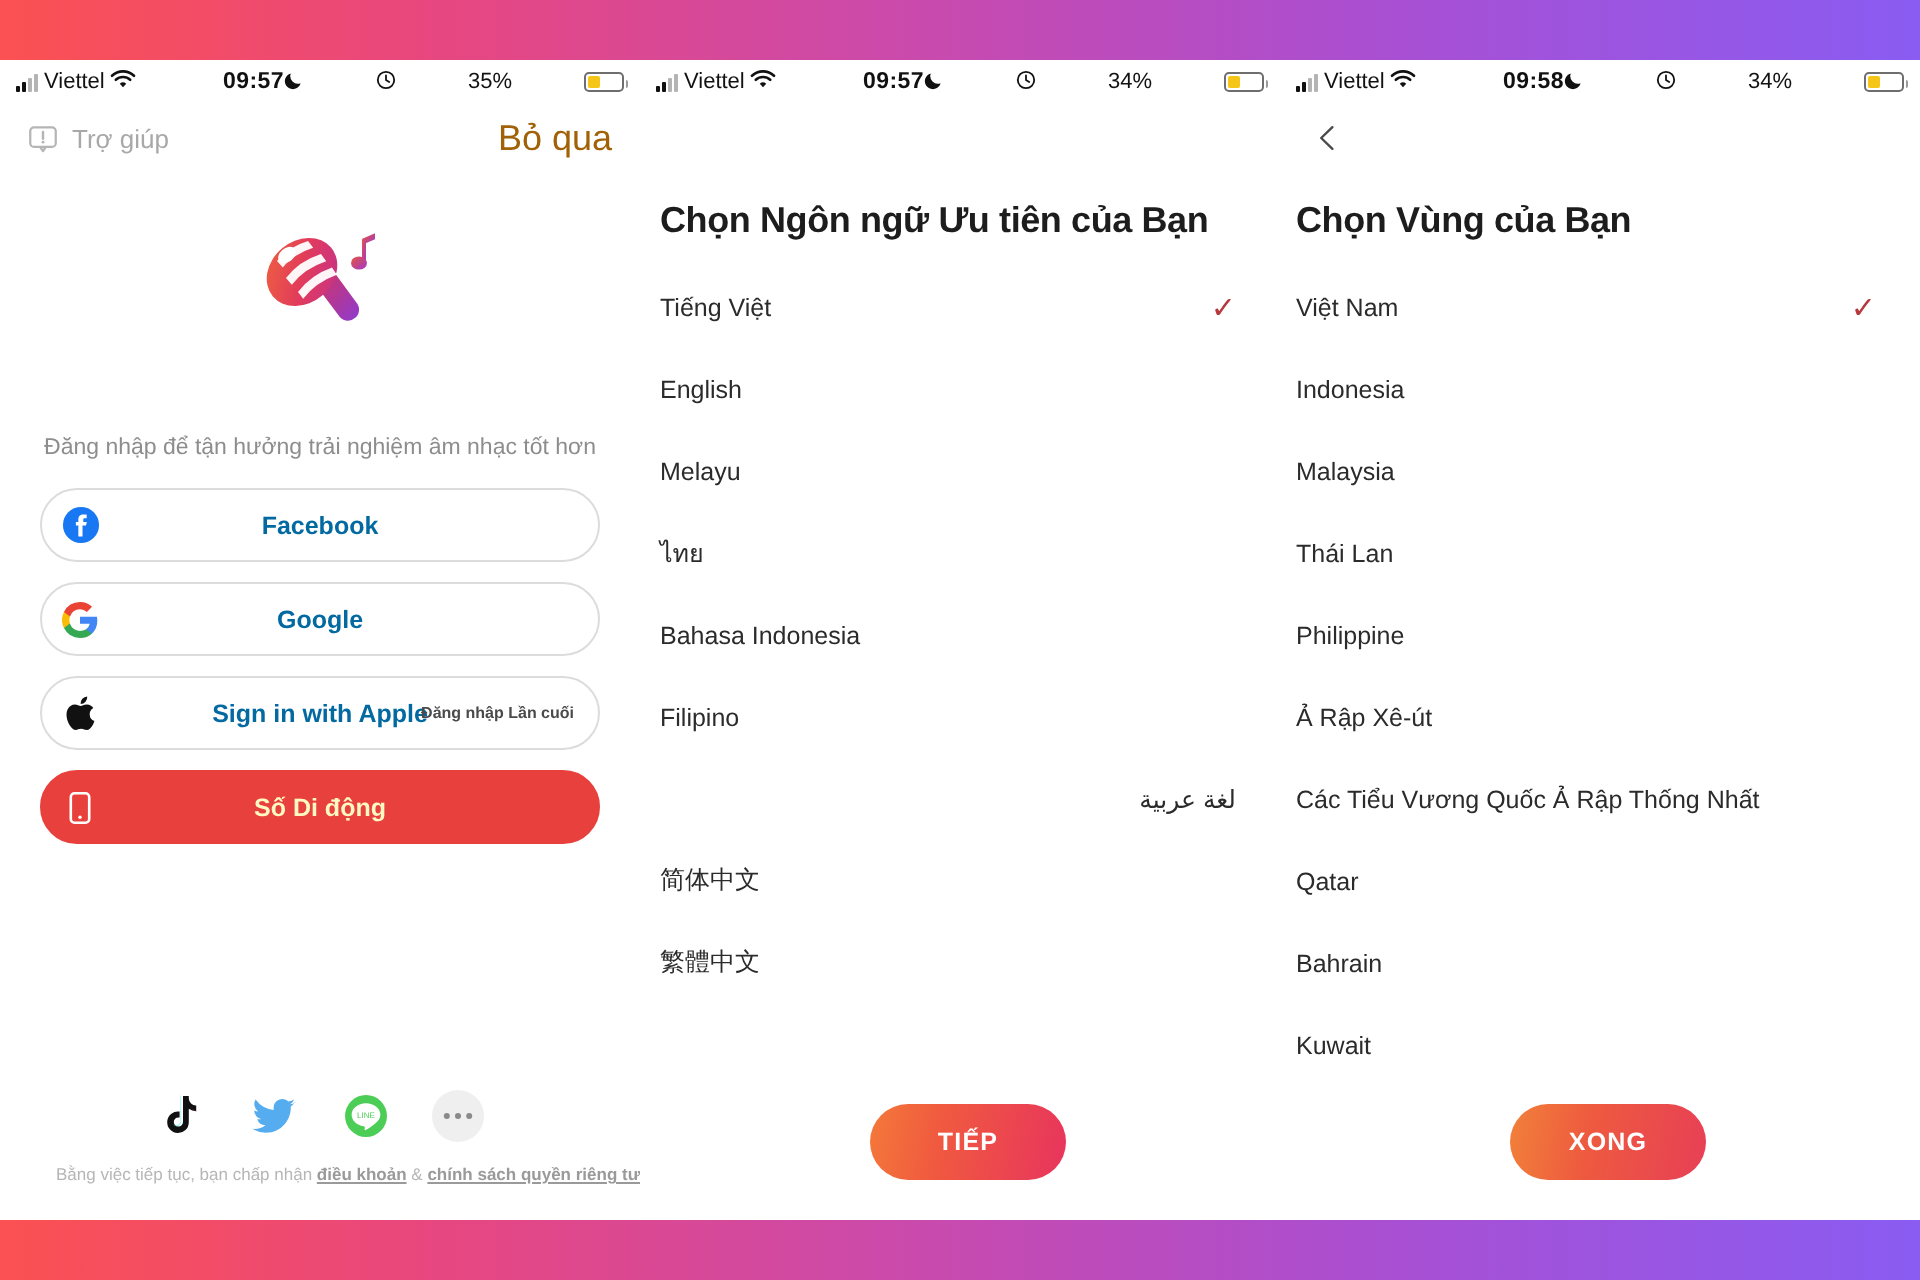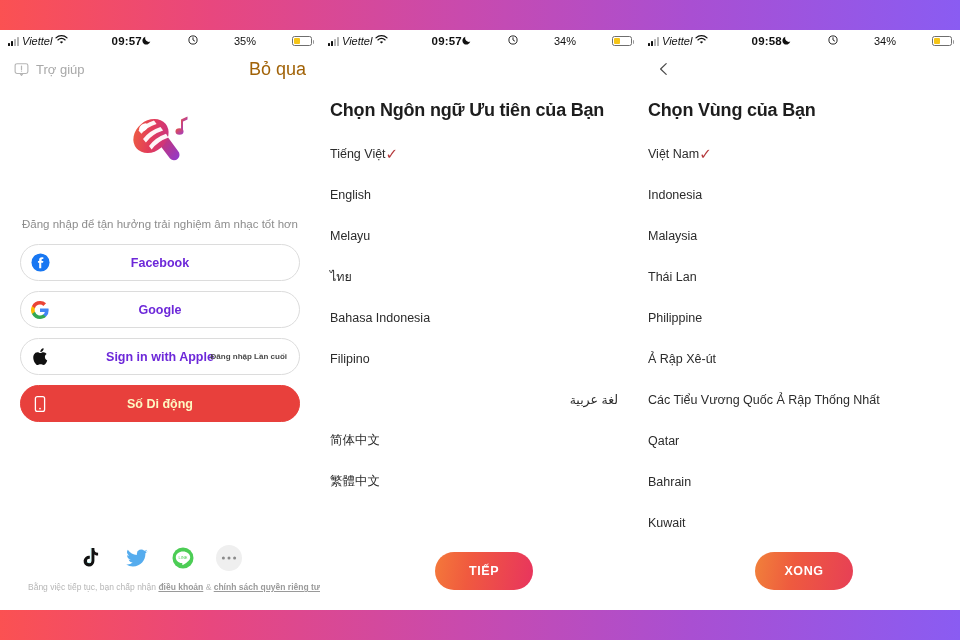--- a/index.html
+++ b/index.html
@@ -32,21 +32,21 @@
   .sb-left, .sb-right { display: flex; align-items: center; gap: 3px; flex: 1; }
   .sb-right { justify-content: flex-end; gap: 36px; }
   .sb-center { font-size: 11.5px; font-weight: bold; letter-spacing: .2px; }
 
   .bars { display: inline-flex; align-items: flex-end; gap: 1px; height: 9px; }
   .bars i { width: 2px; background: #111; display: block; border-radius: .5px; }
   .bars i:nth-child(1){ height: 3px; }
   .bars i:nth-child(2){ height: 5px; }
   .bars i:nth-child(3){ height: 7px; background:#b4b4b4; }
   .bars i:nth-child(4){ height: 9px; background:#b4b4b4; }
-  .carrier { font-size: 11px; font-weight: normal; color:#111;font-style:italic; }
+  .carrier { font-size: 11px; font-weight: normal; color:#111; }
   .wifi { font-size: 11px; }
   .moon { font-size: 10px; }
   .alarmic { font-size: 10px; }
   .batt-pct { font-size: 11px; font-weight: normal; }
   .batt {
     width: 20px; height: 10px; border: 1px solid #6e6e6e; border-radius: 2.5px;
     position: relative; display: inline-block; padding: 1px;
   }
   .batt::after {
     content:""; position:absolute; right:-3px; top:3px; width:1.5px; height:4px;
@@ -68,21 +68,21 @@
     text-align:center; color:#8d8d8d; font-size: 11.5px; margin-top: 36px;
   }
 
   .btn-list { margin-top: 14px; padding: 0 20px; display:flex; flex-direction:column; gap: 10px; }
   .lbtn {
     height: 37px; border-radius: 19px; border: 1px solid #dcdcdc; background:#fff;
     display:flex; align-items:center; position: relative;
   }
   .lbtn .bicon { width: 38px; display:flex; justify-content:center; align-items:center; }
   .lbtn .blabel {
-    flex: 1; text-align:center; font-size: 12.5px; font-weight: bold; color:#6d28d9;
+    flex: 1; text-align:center; font-size: 12.5px; font-weight: bold; color:#0369a1;
     margin-left: -38px;
   }
   .apple-last {
     position:absolute; right: 12px; font-size: 8px; font-weight:bold; color:#4a4a4a;
     white-space: nowrap;
   }
   .lbtn.phone {
     background: #e8403c; border-color:#e8403c;
   }
   .lbtn.phone .blabel { color:#fef9c3; }
@@ -106,21 +106,21 @@
   .spacer-nav { height: 34px; }
 
   .list-title {
     font-size: 18px; font-weight: bold; color:#1d1d1d; letter-spacing: -.2px;
     padding: 0 10px 0 10px; margin-top: 14px;
   }
   .panel-c .list-title { padding-left: 8px; }
 
   .opt-list { margin-top: 12px; }
   .opt {
-    height: 41px; display:flex; align-items:center; 
+    height: 41px; display:flex; align-items:center; justify-content:space-between;
     padding: 0 22px 0 10px; font-size: 12.5px; color:#2b2b2b;
   }
   .panel-c .opt { padding: 0 22px 0 8px; }
   .opt .check { color:#b5393c; font-size: 15px; font-weight: bold; }
   .opt.ar { direction: rtl; justify-content: flex-start; }
 
   .cta-wrap { position:absolute; left:8px; right:0; top: 522px; display:flex; justify-content:center; }
   .cta {
     min-width: 98px; height: 38px; border-radius: 19px; color:#fff;
     font-size: 12.5px; font-weight: bold; letter-spacing: .6px;

